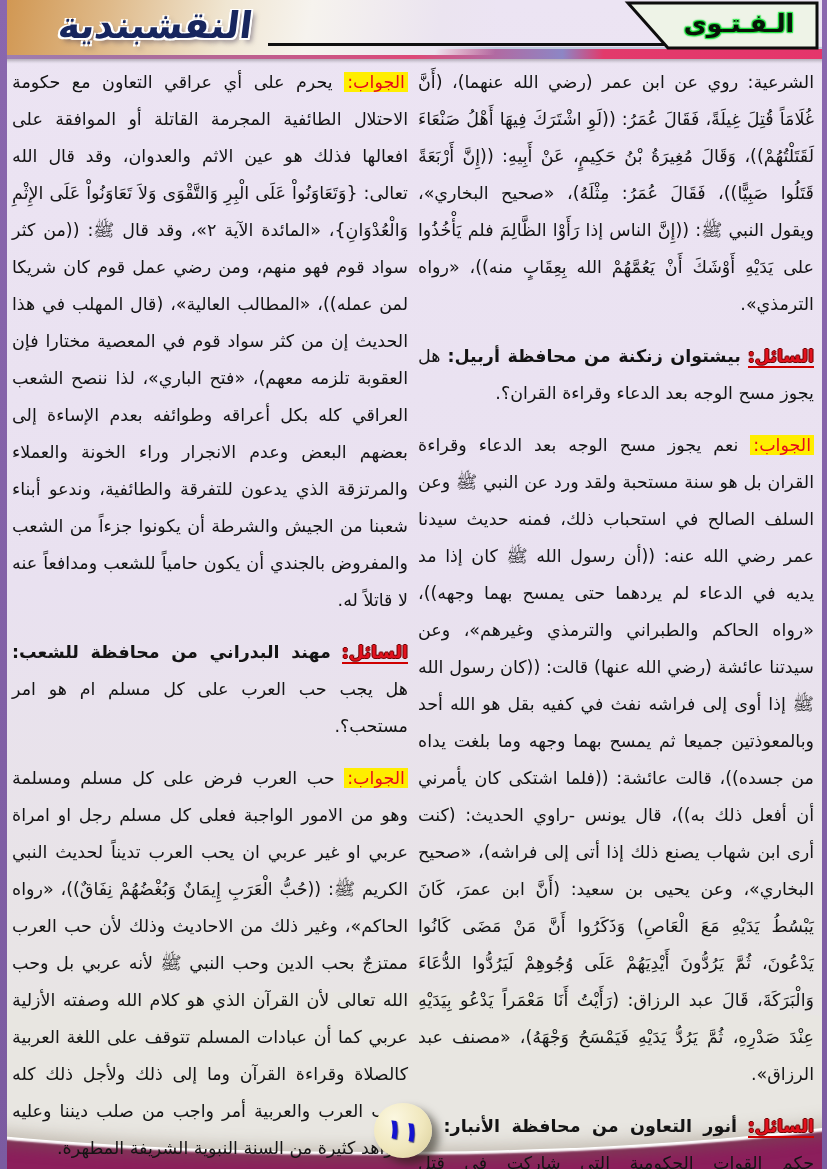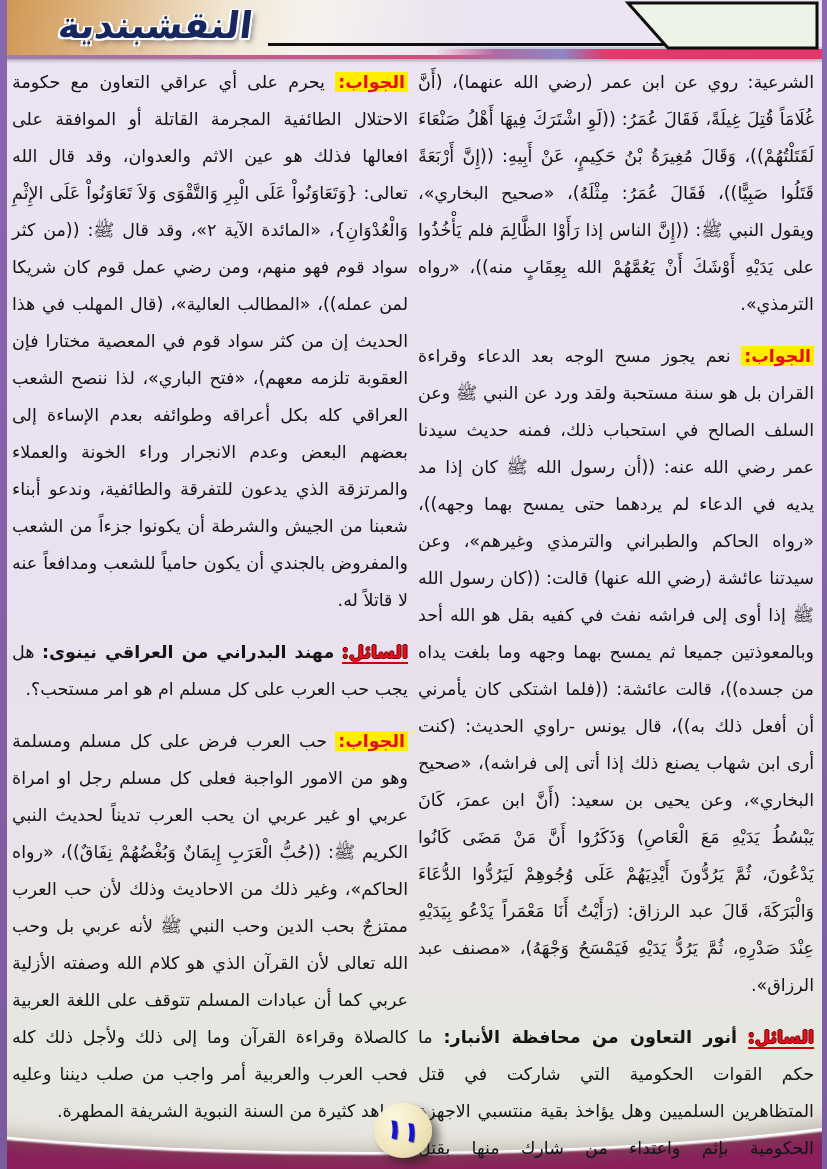--- a/index.html
+++ b/index.html
@@ -43,21 +43,21 @@
   .columns {
     position:absolute; top:64px; right:13px; left:12px; bottom:60px; z-index:2;
     display:flex; gap:10px; direction:rtl;
   }
   .col {
     flex:1; direction:rtl; text-align:justify; text-align-last:right;
     font-size:17.5px; line-height:37px; color:#141414;
   }
   .col p { margin:0 0 15px 0; }
   .lbl-answer {
-    color:#e60d1a; font-weight:bold; background:#ffee00; padding:0 3px;
+    color:#e60d1a; font-weight:normal; background:#ffee00; padding:0 3px;
   }
   .lbl-questioner {
     color:#e2121e; font-weight:bold; border-bottom:2px solid #cf0000;
     text-shadow:1px 0 0 #6d0000, -1px 0 0 #6d0000, 0 1px 0 #6d0000, 0 -1px 0 #6d0000;
   }
   .qname { font-weight:bold; }
 
   
   .footer-band { position:absolute; bottom:0; left:0; width:100%; height:58px; background:#8c1e5c; z-index:0; }
   .footer-curve {
@@ -91,28 +91,34 @@
   <header>
     <div class="masthead">
       <div class="masthead-title">النقشبندية</div>
     </div>
     <div class="header-rule"></div>
     <div class="ribbon"></div>
     <div class="section-tab">
       <svg width="204" height="49" viewBox="0 0 204 49">
         <polygon points="12,2 201,2 201,47 52,47" fill="#eef3e7" stroke="#0d0d0d" stroke-width="3"></polygon>
       </svg>
+      <span class="section-title">الـفـتـوى</span>
     </div>
   </header>
 
   <main class="columns">
 
     <section class="col">
       <p><span>الشرعية: روي عن ابن عمر (رضي الله عنهما)، (أَنَّ غُلَامَاً قُتِلَ غِيلَةً، فَقَالَ عُمَرُ: ((لَوِ اشْتَرَكَ فِيهَا أَهْلُ صَنْعَاءَ لَقَتَلْتُهُمْ))، وَقَالَ مُغِيرَةُ بْنُ حَكِيمٍ، عَنْ أَبِيهِ: ((إِنَّ أَرْبَعَةً قَتَلُوا صَبِيًّا))، فَقَالَ عُمَرُ: مِثْلَهُ)، «صحيح البخاري»، ويقول النبي ﷺ: ((إِنَّ الناس إذا رَأَوْا الظَّالِمَ فلم يَأْخُذُوا على يَدَيْهِ أَوْشَكَ أَنْ يَعُمَّهُمْ الله بِعِقَابٍ منه))، «رواه الترمذي».</span></p>
 
+      <p>
+        <span class="lbl-questioner">السائل:</span>
+        <span class="qname">بيشتوان زنكنة من محافظة أربيل:</span>
+        <span>هل يجوز مسح الوجه بعد الدعاء وقراءة القران؟.</span>
+      </p>
 
       <p>
         <span class="lbl-answer">الجواب:</span>
         <span>نعم يجوز مسح الوجه بعد الدعاء وقراءة القران بل هو سنة مستحبة ولقد ورد عن النبي ﷺ وعن السلف الصالح في استحباب ذلك، فمنه حديث سيدنا عمر رضي الله عنه: ((أن رسول الله ﷺ كان إذا مد يديه في الدعاء لم يردهما حتى يمسح بهما وجهه))، «رواه الحاكم والطبراني والترمذي وغيرهم»، وعن سيدتنا عائشة (رضي الله عنها) قالت: ((كان رسول الله ﷺ إذا أوى إلى فراشه نفث في كفيه بقل هو الله أحد وبالمعوذتين جميعا ثم يمسح بهما وجهه وما بلغت يداه من جسده))، قالت عائشة: ((فلما اشتكى كان يأمرني أن أفعل ذلك به))، قال يونس -راوي الحديث: (كنت أرى ابن شهاب يصنع ذلك إذا أتى إلى فراشه)، «صحيح البخاري»، وعن يحيى بن سعيد: (أَنَّ ابن عمرَ، كَانَ يَبْسُطُ يَدَيْهِ مَعَ الْعَاصِ) وَذَكَرُوا أَنَّ مَنْ مَضَى كَانُوا يَدْعُونَ، ثُمَّ يَرُدُّونَ أَيْدِيَهُمْ عَلَى وُجُوهِمْ لَيَرُدُّوا الدُّعَاءَ وَالْبَرَكَةَ، قَالَ عبد الرزاق: (رَأَيْتُ أَنَا مَعْمَراً يَدْعُو بِيَدَيْهِ عِنْدَ صَدْرِهِ، ثُمَّ يَرُدُّ يَدَيْهِ فَيَمْسَحُ وَجْهَهُ)، «مصنف عبد الرزاق».</span>
       </p>
 
       <p>
         <span class="lbl-questioner">السائل:</span>
         <span class="qname">أنور التعاون من محافظة الأنبار:</span>
         <span>ما حكم القوات الحكومية التي شاركت في قتل المتظاهرين السلميين وهل يؤاخذ بقية منتسبي الاجهزة الحكومية بإثم واعتداء من شارك منها بقتل المتظاهرين؟.</span>
@@ -120,21 +126,21 @@
     </section>
 
     <section class="col">
       <p>
         <span class="lbl-answer">الجواب:</span>
         <span>يحرم على أي عراقي التعاون مع حكومة الاحتلال الطائفية المجرمة القاتلة أو الموافقة على افعالها فذلك هو عين الاثم والعدوان، وقد قال الله تعالى: {وَتَعَاوَنُواْ عَلَى الْبِرِ وَالتَّقْوَى وَلاَ تَعَاوَنُواْ عَلَى الإِثْمِ وَالْعُدْوَانِ}، «المائدة الآية ٢»، وقد قال ﷺ: ((من كثر سواد قوم فهو منهم، ومن رضي عمل قوم كان شريكا لمن عمله))، «المطالب العالية»، (قال المهلب في هذا الحديث إن من كثر سواد قوم في المعصية مختارا فإن العقوبة تلزمه معهم)، «فتح الباري»، لذا ننصح الشعب العراقي كله بكل أعراقه وطوائفه بعدم الإساءة إلى بعضهم البعض وعدم الانجرار وراء الخونة والعملاء والمرتزقة الذي يدعون للتفرقة والطائفية، وندعو أبناء شعبنا من الجيش والشرطة أن يكونوا جزءاً من الشعب والمفروض بالجندي أن يكون حامياً للشعب ومدافعاً عنه لا قاتلاً له.</span>
       </p>
 
       <p>
         <span class="lbl-questioner">السائل:</span>
-        <span class="qname">مهند البدراني من العراقي نينوى:</span>
+        <span class="qname">مهند البدراني من محافظة للشعب:</span>
         <span>هل يجب حب العرب على كل مسلم ام هو امر مستحب؟.</span>
       </p>
 
       <p>
         <span class="lbl-answer">الجواب:</span>
         <span>حب العرب فرض على كل مسلم ومسلمة وهو من الامور الواجبة فعلى كل مسلم رجل او امراة عربي او غير عربي ان يحب العرب تديناً لحديث النبي الكريم ﷺ: ((حُبُّ الْعَرَبِ إِيمَانٌ وَبُغْضُهُمْ نِفَاقٌ))، «رواه الحاكم»، وغير ذلك من الاحاديث وذلك لأن حب العرب ممتزجٌ بحب الدين وحب النبي ﷺ لأنه عربي بل وحب الله تعالى لأن القرآن الذي هو كلام الله وصفته الأزلية عربي كما أن عبادات المسلم تتوقف على اللغة العربية كالصلاة وقراءة القرآن وما إلى ذلك ولأجل ذلك كله فحب العرب والعربية أمر واجب من صلب ديننا وعليه شواهد كثيرة من السنة النبوية الشريفة المطهرة.</span>
       </p>
     </section>
 
   </main>

